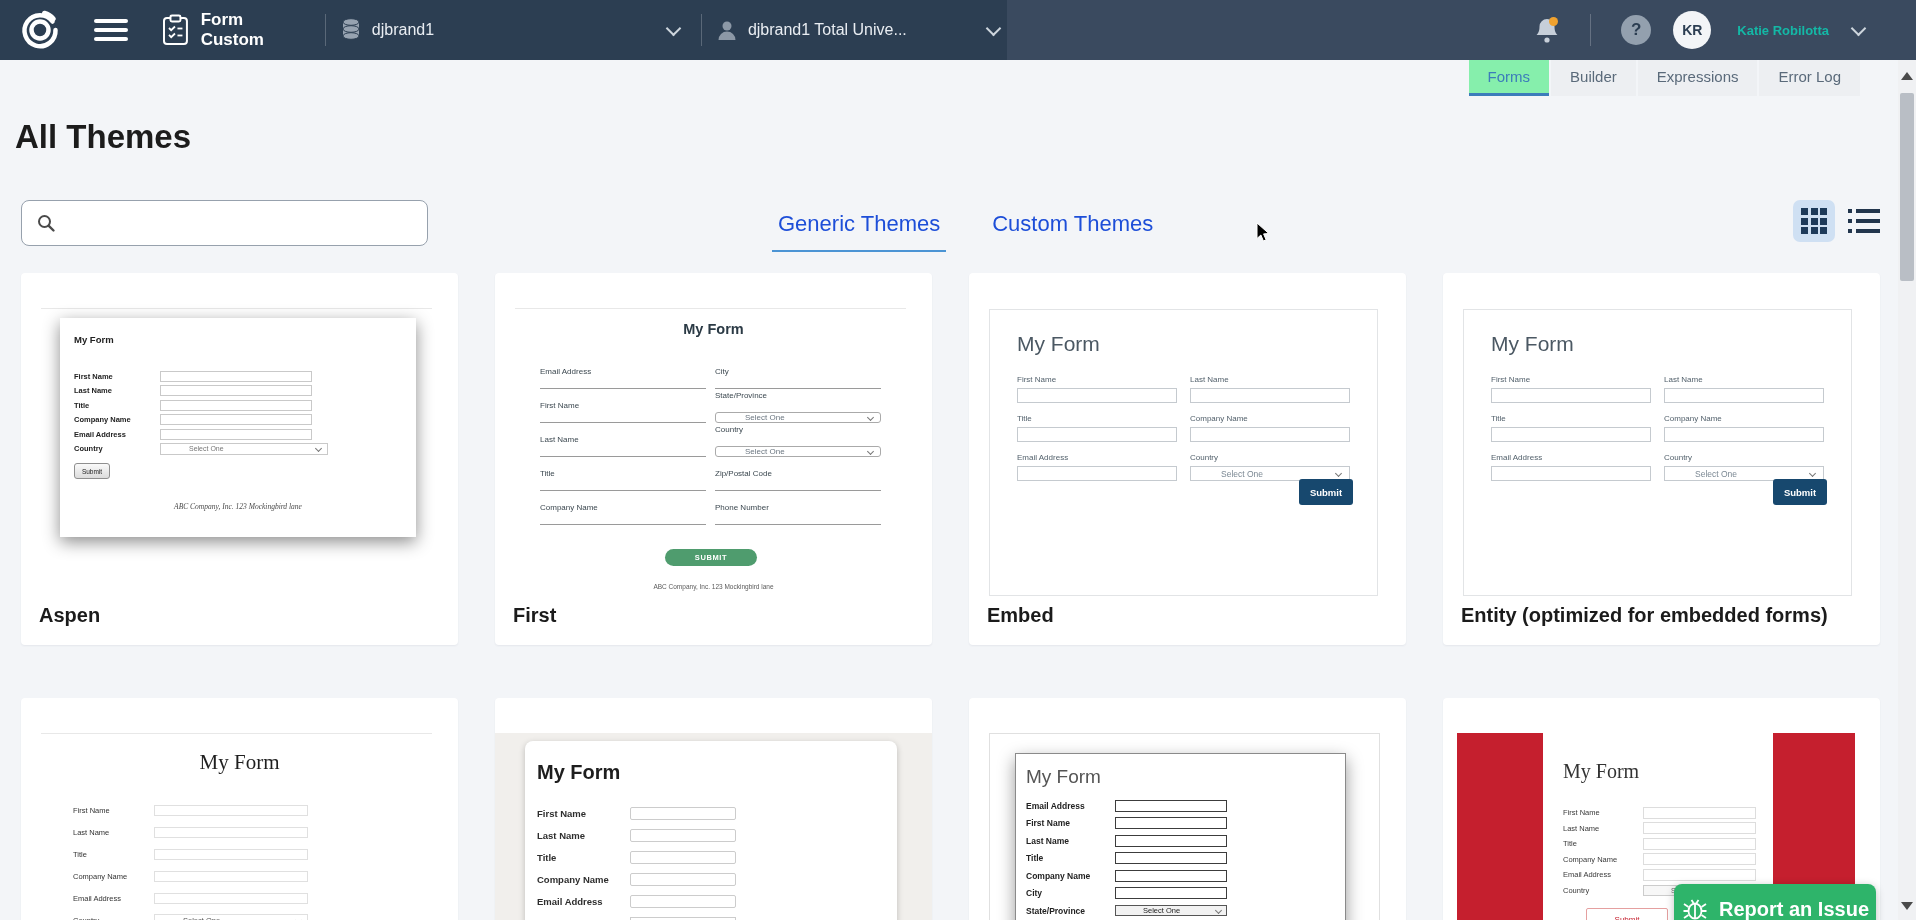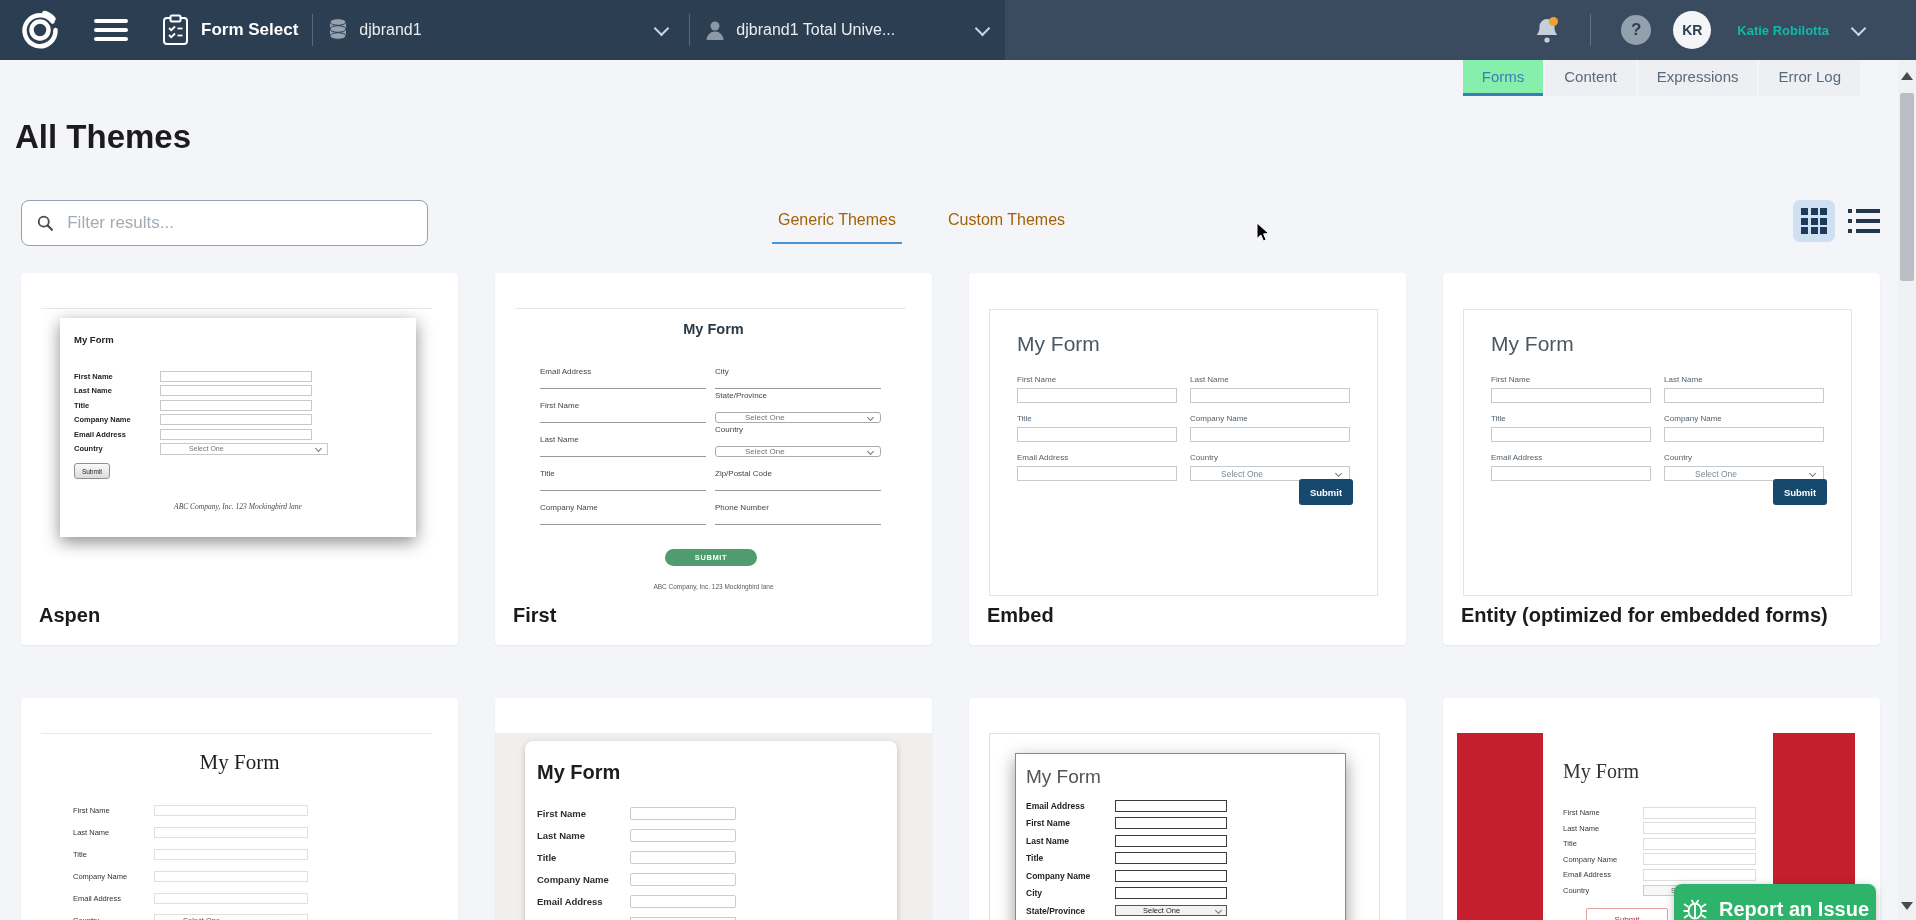--- a/index.html
+++ b/index.html
@@ -40,21 +40,21 @@
 
   
   .page-title{position:absolute;left:15px;top:118px;font-size:33px;font-weight:bold;color:#1c1c1c;}
   .filter{position:absolute;left:21px;top:200px;width:407px;height:46px;background:#fff;
           border:1px solid #97a1ad;border-radius:8px;display:flex;align-items:center;
           padding:0 14px;gap:11px;box-sizing:border-box;}
   .filter input{border:none;outline:none;font-size:17px;color:#333;width:100%;background:transparent;
                 font-family:"Liberation Sans",sans-serif;}
   .filter input::placeholder{color:#a3abb4;}
   .theme-tabs{position:absolute;left:772px;top:211px;display:flex;gap:40px;}
-  .ttab{font-size:16px;color:#a16207;padding:0 6px 13px;cursor:pointer;border-bottom:2px solid transparent;}
+  .ttab{font-size:22px;color:#1d4ed8;padding:0 6px 13px;cursor:pointer;border-bottom:2px solid transparent;}
   .ttab.active{border-bottom:2px solid #4b94d4;}
   .views{position:absolute;top:200px;right:32px;display:flex;align-items:center;gap:13px;z-index:20;}
   .grid-btn{width:42px;height:42px;background:#cfe0f3;border-radius:7px;display:flex;
             align-items:center;justify-content:center;cursor:pointer;}
   .grid-ic{display:grid;grid-template-columns:repeat(3,7px);gap:2.5px;}
   .grid-ic i{width:7px;height:7px;background:#1d3a5a;display:block;}
   .list-btn{width:36px;height:42px;display:flex;flex-direction:column;justify-content:center;gap:6px;cursor:pointer;}
   .list-row{display:flex;align-items:center;gap:4px;}
   .list-row .dot{width:4px;height:4px;background:#22364d;}
   .list-row .bar{width:24px;height:4px;background:#22364d;}
@@ -207,21 +207,21 @@
       </div>
     <div class="prod">
       <svg width="27" height="32" viewBox="0 0 27 32">
         <rect x="2" y="4" width="23" height="26" rx="3" fill="none" stroke="#fff" stroke-width="2"></rect>
         <rect x="8.5" y="1.5" width="10" height="6" rx="1.5" fill="#2c3e52" stroke="#fff" stroke-width="2"></rect>
         <path d="M7 14 l2.2 2.2 L13 12.5" stroke="#fff" stroke-width="1.8" fill="none"></path>
         <line x1="15.5" y1="14.5" x2="20.5" y2="14.5" stroke="#fff" stroke-width="1.8"></line>
         <path d="M7 21 l2.2 2.2 L13 19.5" stroke="#fff" stroke-width="1.8" fill="none"></path>
         <line x1="15.5" y1="21.5" x2="20.5" y2="21.5" stroke="#fff" stroke-width="1.8"></line>
       </svg>
-      <span class="prod-label">Form Select</span>
+      <span class="prod-label">Form Custom</span>
     </div>
     <div class="nav-sep"></div>
     <div class="nav-dd dd-brand">
       <svg width="22" height="26" viewBox="0 0 22 26">
         <rect x="3" y="5" width="16" height="14" fill="#97a3b1"></rect>
         <ellipse cx="11" cy="5" rx="8" ry="3.3" fill="#97a3b1" stroke="#2c3e52" stroke-width="1"></ellipse>
         <ellipse cx="11" cy="12" rx="8" ry="3.3" fill="#97a3b1" stroke="#2c3e52" stroke-width="1"></ellipse>
         <ellipse cx="11" cy="19" rx="8" ry="3.3" fill="#97a3b1" stroke="#2c3e52" stroke-width="1"></ellipse>
       </svg>
       <span class="ddlab">djbrand1</span>
@@ -248,33 +248,32 @@
     <div class="nav-sep"></div>
     <div class="help-circle">?</div>
     <div class="avatar">KR</div>
     <span class="username">Katie Robilotta</span>
     <span class="chev"></span>
   </div>
 </div>
 
 <div class="header-tabs">
   <div class="htab active">Forms</div>
-  <div class="htab">Content</div>
+  <div class="htab">Builder</div>
   <div class="htab">Expressions</div>
   <div class="htab">Error Log</div>
 </div>
 
 <div class="page-title">All Themes</div>
 
 <div class="filter">
   <svg width="20" height="20" viewBox="0 0 20 20">
     <circle cx="8.5" cy="8.5" r="5.5" fill="none" stroke="#4a4a4a" stroke-width="2"></circle>
     <line x1="12.8" y1="12.8" x2="17.5" y2="17.5" stroke="#4a4a4a" stroke-width="2.4" stroke-linecap="round"></line>
   </svg>
-  <input type="text" placeholder="Filter results..." style="">
 </div>
 
 <div class="theme-tabs">
   <div class="ttab active">Generic Themes</div>
   <div class="ttab">Custom Themes</div>
 </div>
 
 <div class="views">
   <div class="grid-btn">
     <div class="grid-ic">

